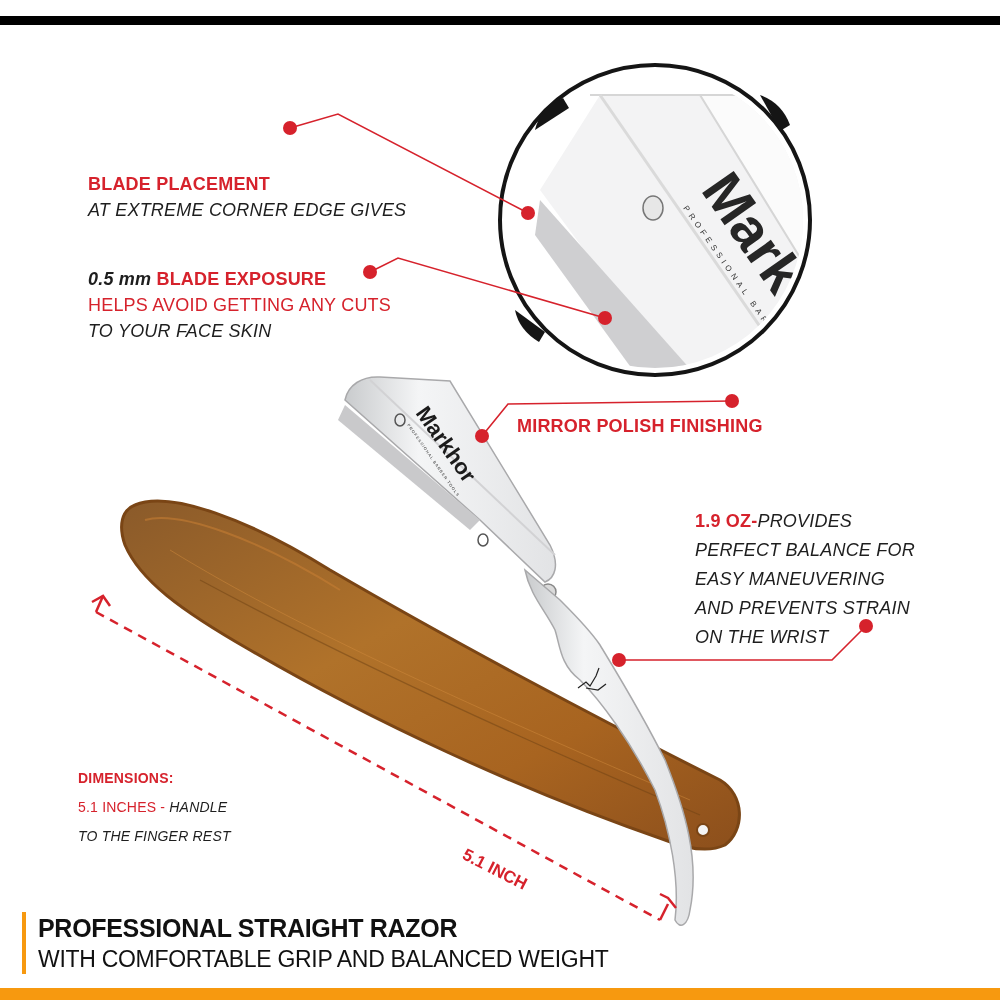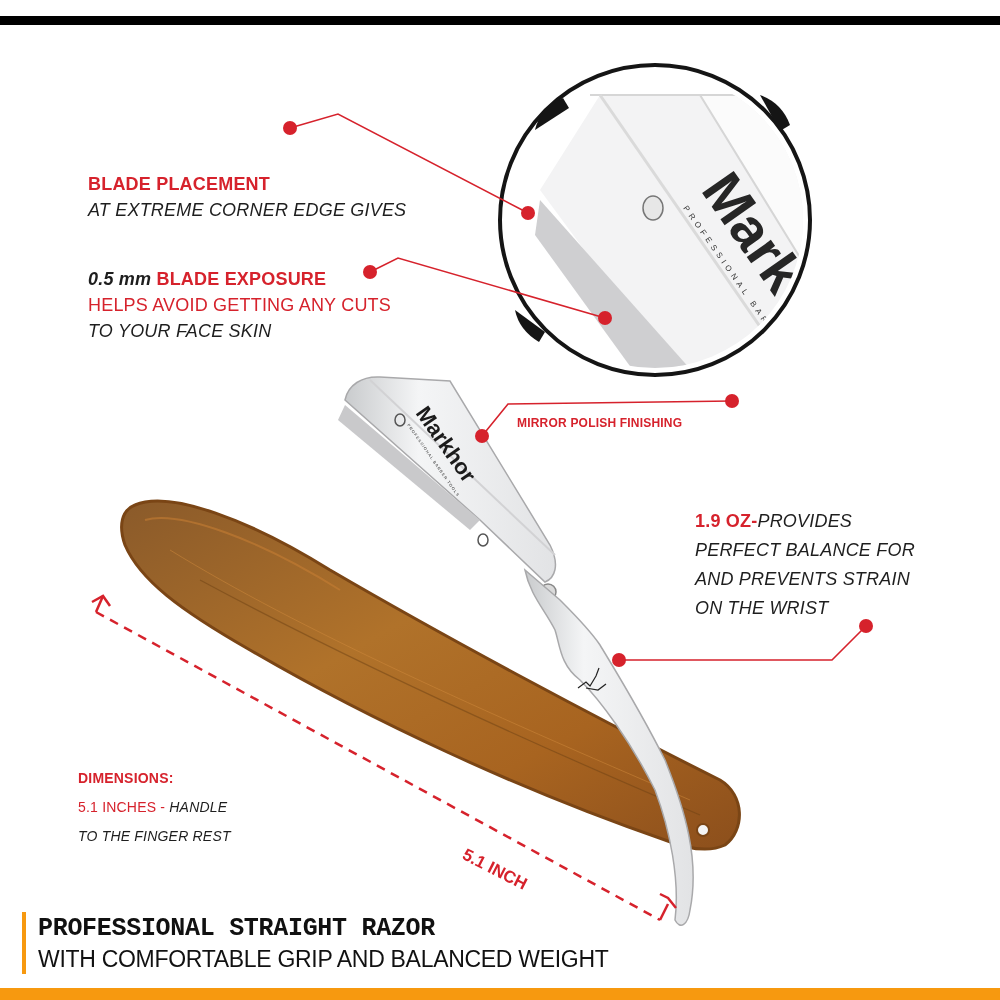--- a/index.html
+++ b/index.html
@@ -7,26 +7,26 @@
   .top-bar { position:absolute; left:0; top:16px; width:1000px; height:9px; background:#000; }
   .bottom-bar { position:absolute; left:0; top:988px; width:1000px; height:12px; background:#f7990f; }
   .art { position:absolute; left:0; top:0; width:1000px; height:1000px; }
   .txt { position:absolute; white-space:nowrap; letter-spacing:0.2px; }
   .red { color:#d6222c; }
   .dark { color:#1e1e1e;font-style:italic; }
   .b { font-weight:bold; }
   .l { font-size:18px; line-height:26px; }
   .callout-blade { left:88px; top:134px;margin-top:37px; }
   .callout-exposure { left:88px; top:266px; }
-  .callout-mirror { left:517px; top:416px; font-size:12px; }
+  .callout-mirror { left:517px; top:416px; font-size:18px; }
   .callout-weight { left:695px; top:507px; font-size:18px; line-height:29px; }
   .callout-dims { left:78px; top:764px; font-size:14px; line-height:29px; }
   .measure-label { position:absolute; left:468px; top:845px; font-size:17px; font-weight:bold; color:#d6222c; transform:rotate(27deg); transform-origin:left top; white-space:nowrap; }
   .footer-accent { position:absolute; left:22px; top:912px; width:4px; height:62px; background:#f7990f; }
-  .footer-title { position:absolute; left:38px; top:914px; font-size:25px; font-weight:bold; color:#111; white-space:nowrap; letter-spacing:-0.3px;font-family:Liberation Mono, monospace; }
+  .footer-title { position:absolute; left:38px; top:914px; font-size:25px; font-weight:bold; color:#111; white-space:nowrap; letter-spacing:-0.3px; }
   .footer-sub { position:absolute; left:38px; top:946px; font-size:23px; color:#111; white-space:nowrap; letter-spacing:-0.3px; }
 </style>
 </head>
 <body>
 
 <div class="top-bar"></div>
 
 <svg class="art" viewBox="0 0 1000 1000">
   <defs>
     <linearGradient id="wood" x1="0" y1="0" x2="1" y2="1">
@@ -120,20 +120,21 @@
   </div>
   <div class="red">HELPS AVOID GETTING ANY CUTS</div>
   <div class="dark">TO YOUR FACE SKIN</div>
 </div>
 
 <div class="txt callout-mirror red b">MIRROR POLISH FINISHING</div>
 
 <div class="txt callout-weight">
   <div><span class="red b">1.9 OZ-</span><span class="dark">PROVIDES</span></div>
   <div class="dark">PERFECT BALANCE FOR</div>
+  <div class="dark">EASY MANEUVERING</div>
   <div class="dark">AND PREVENTS STRAIN</div>
   <div class="dark">ON THE WRIST</div>
 </div>
 
 <div class="txt callout-dims">
   <div class="red b">DIMENSIONS:</div>
   <div><span class="red">5.1 INCHES -</span> <span class="dark">HANDLE</span></div>
   <div class="dark">TO THE FINGER REST</div>
 </div>
 

